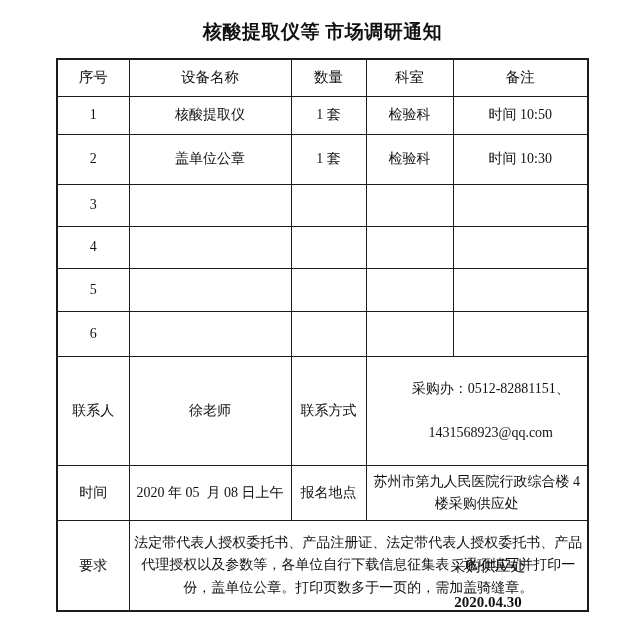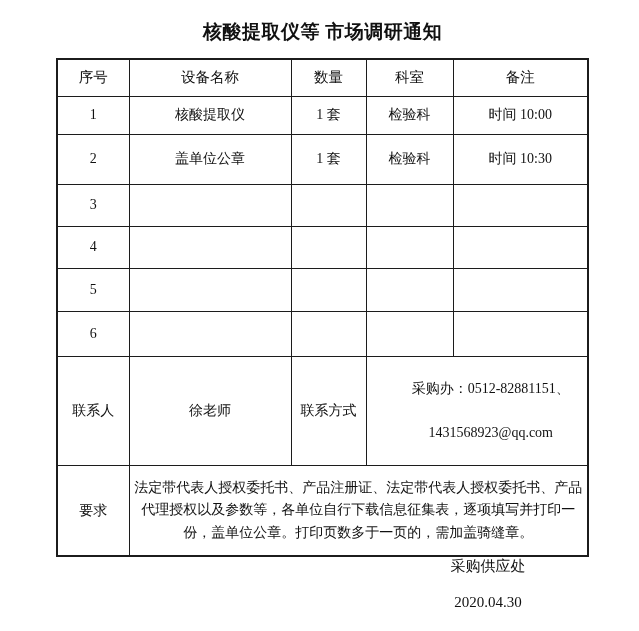--- a/index.html
+++ b/index.html
@@ -29,21 +29,21 @@
     text-align:left;padding:2px 4px 2px 7px;font-size:13.5px;line-height:1.55;
   }
   td.req-text{
     text-align:justify;vertical-align:top;
     padding:4px 9px 2px 9px;font-size:13.5px;line-height:1.62;
   }
   .footer-block{
     position:absolute;left:388px;width:200px;text-align:center;font-size:15px;
   }
   .sig{top:557px;}
-  .date{top:594px;}
+  .date{top:594px;font-weight:bold;}
 </style>
 </head>
 <body>
 
 <div class="page-title">核酸提取仪等 市场调研通知</div>
 
 <table class="notice">
   <colgroup>
     <col style="width:72px">
       <col style="width:162px">
@@ -57,21 +57,21 @@
       <td>设备名称</td>
       <td>数量</td>
       <td>科室</td>
       <td>备注</td>
     </tr>
     <tr style="height:38px">
       <td class="num">1</td>
       <td>核酸提取仪</td>
       <td>1 套</td>
       <td>检验科</td>
-      <td>时间 10:00</td>
+      <td>时间 10:50</td>
     </tr>
     <tr style="height:50px">
       <td class="num">2</td>
       <td>盖单位公章</td>
       <td>1 套</td>
       <td>检验科</td>
       <td class="remark-low">时间 10:30</td>
     </tr>
     <tr style="height:42px">
       <td class="num">3</td>
@@ -103,20 +103,26 @@
     </tr>
     <tr style="height:43px">
       <td>联系人</td>
       <td>徐老师</td>
       <td>联系方式</td>
       <td class="left-cell" colspan="2">
         <span>采购办：0512-82881151、</span><br>
         <span>1431568923@qq.com</span>
       </td>
     </tr>
+    <tr style="height:55px">
+      <td>时间</td>
+      <td>2020 年 05  月 08 日上午</td>
+      <td>报名地点</td>
+      <td class="left-cell" colspan="2">苏州市第九人民医院行政综合楼 4 楼采购供应处</td>
+    </tr>
     <tr style="height:91px">
       <td>要求</td>
       <td class="req-text" colspan="4">法定带代表人授权委托书、产品注册证、法定带代表人授权委托书、产品代理授权以及参数等，各单位自行下载信息征集表，逐项填写并打印一份，盖单位公章。打印页数多于一页的，需加盖骑缝章。</td>
     </tr>
   </tbody>
 </table>
 
 <div class="footer-block sig">采购供应处</div>
 <div class="footer-block date">2020.04.30</div>
 

